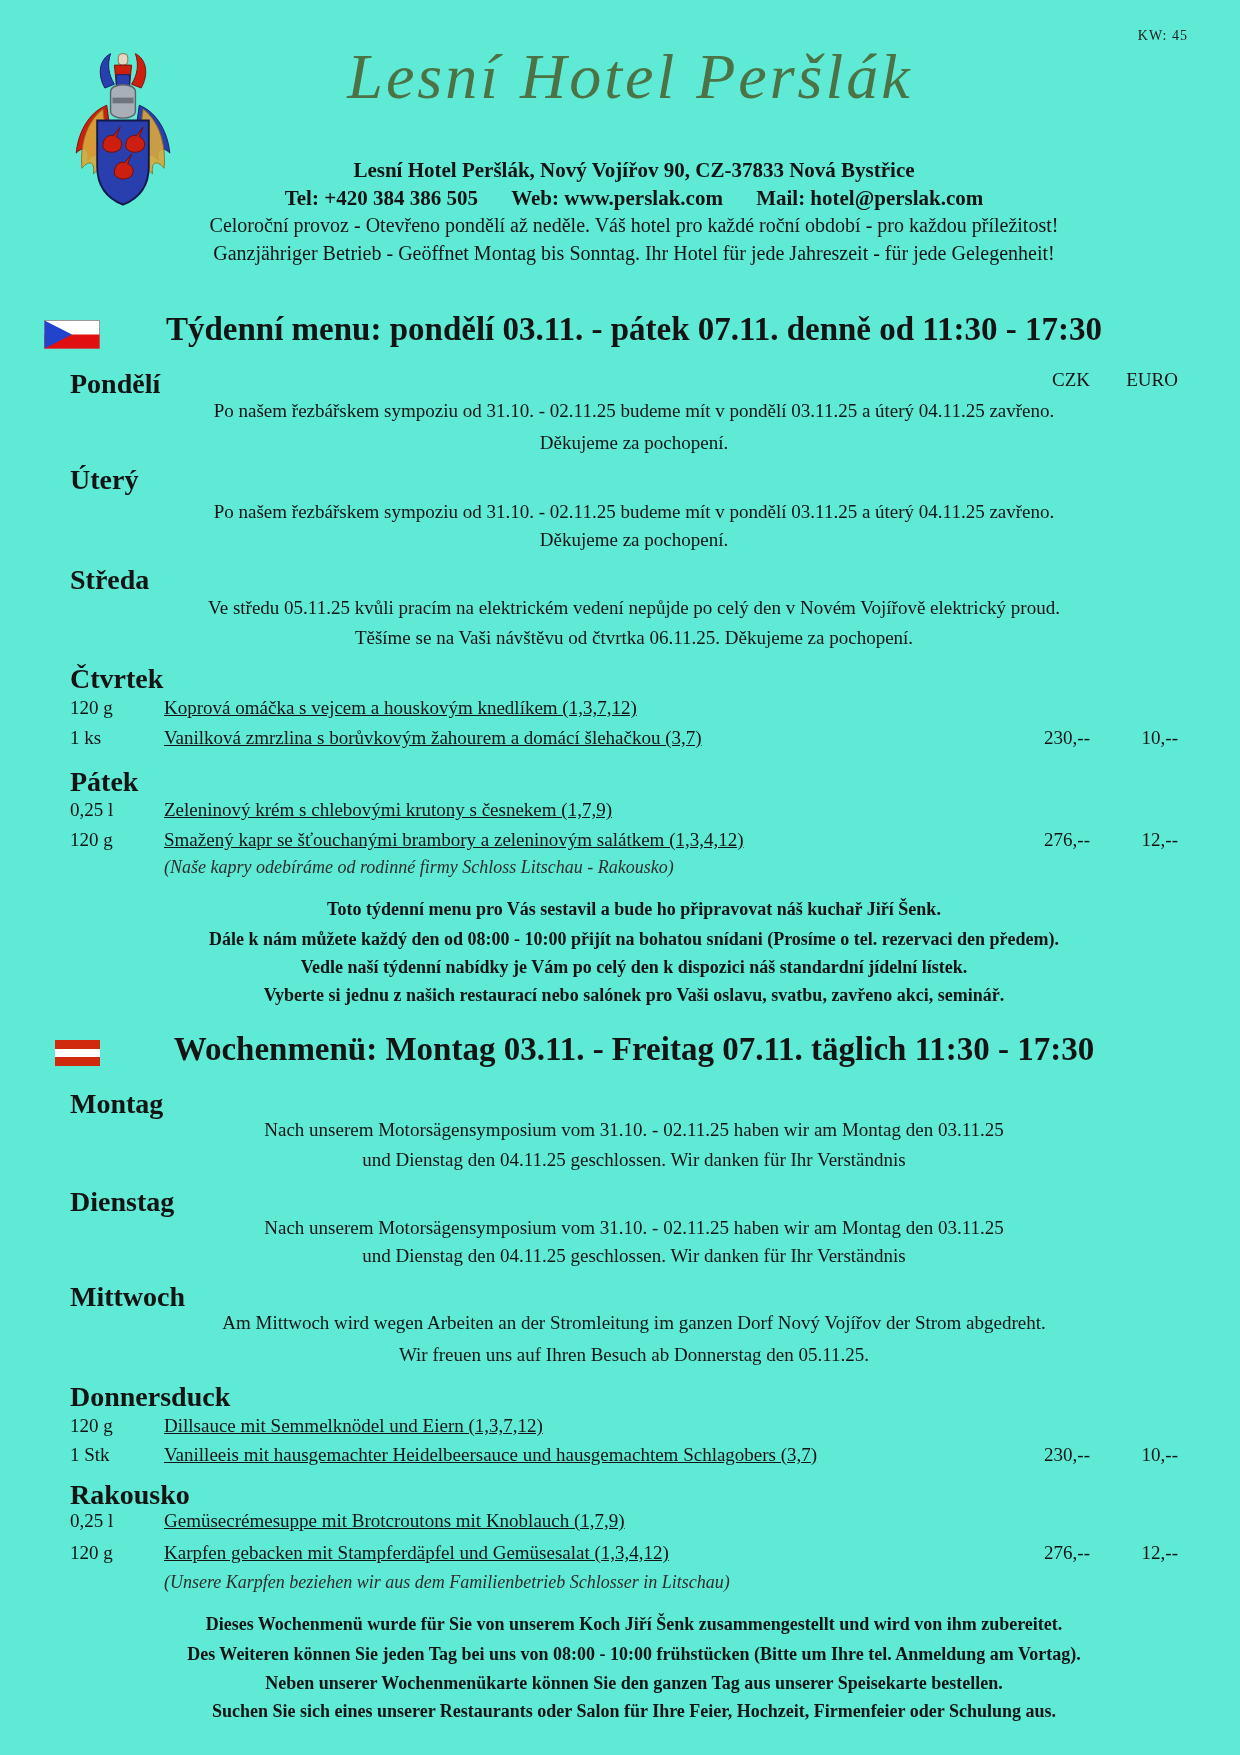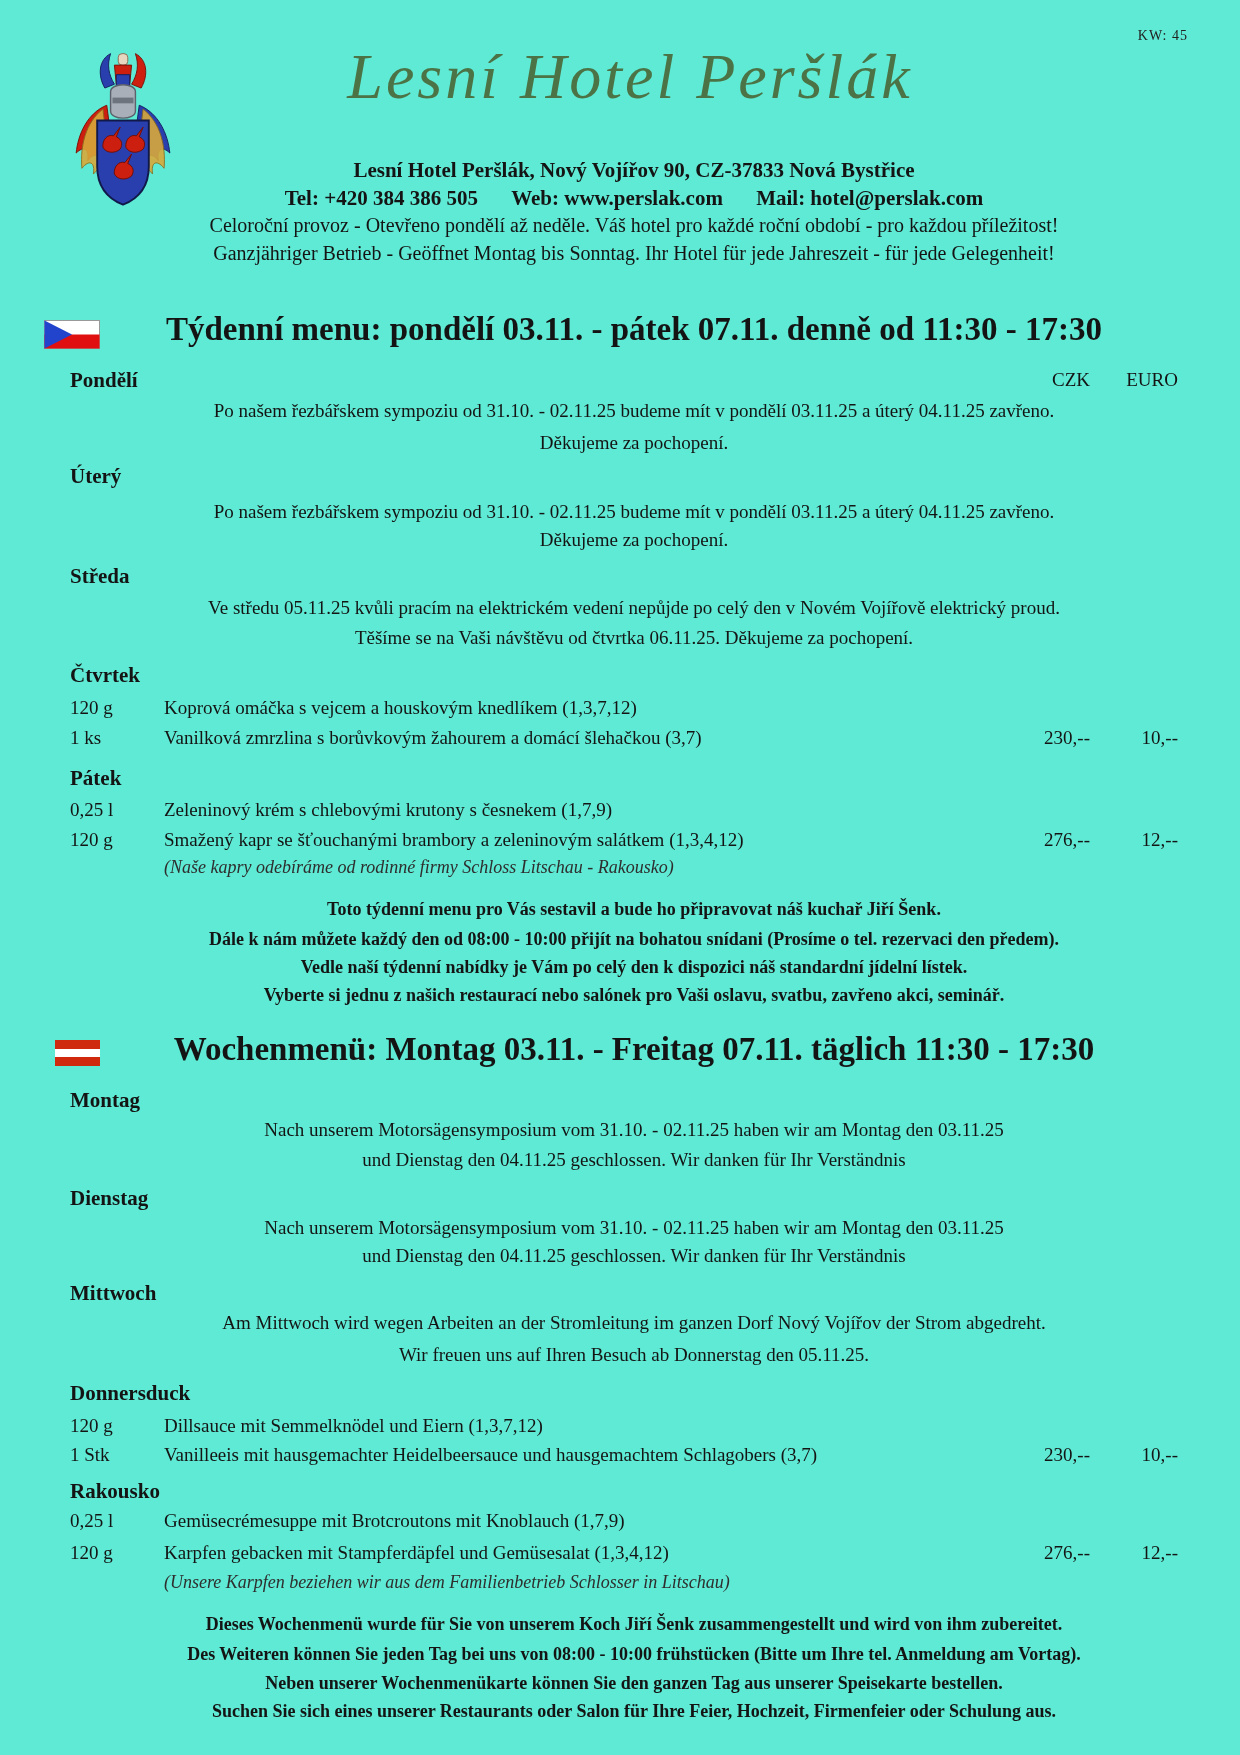--- a/index.html
+++ b/index.html
@@ -8,25 +8,25 @@
   .abs{position:absolute;}
   .center{left:0;width:100%;text-align:center;padding-left:14px;}
   .kw{right:52px;top:28px;font-size:14px;letter-spacing:1px;color:#222;}
   .title-script{left:225px;top:40px;width:810px;text-align:center;
         font-size:64px;font-style:italic;letter-spacing:3px;color:#4c7346;}
   .addr{font-size:21px;font-weight:bold;}
   .contact{font-size:21px;font-weight:bold;}
   .contact span{margin:0 14px;}
   .tagline{font-size:20px;}
   .heading{font-size:33px;font-weight:bold;}
-  .day{left:70px;font-size:21px;font-weight:bold;}
+  .day{left:70px;font-size:28px;font-weight:bold;}
   .par{font-size:19px;}
   .fpar{font-size:18px;font-weight:bold;}
   .qty{left:70px;font-size:19px;}
-  .desc{left:164px;font-size:19px;}
+  .desc{left:164px;font-size:19px;text-decoration:underline;}
   .note{left:164px;font-size:18px;font-style:italic;color:#2e2e2e;}
   .price-czk{left:960px;width:130px;text-align:right;font-size:19px;}
   .price-euro{left:1058px;width:120px;text-align:right;font-size:19px;}
   .logo{left:70px;top:46px;width:106px;height:172px;}
   .flag-cz{left:44px;top:320px;width:56px;height:29px;}
   .flag-at{left:55px;top:1040px;width:45px;height:26px;}
 </style>
 </head>
 <body>
 

